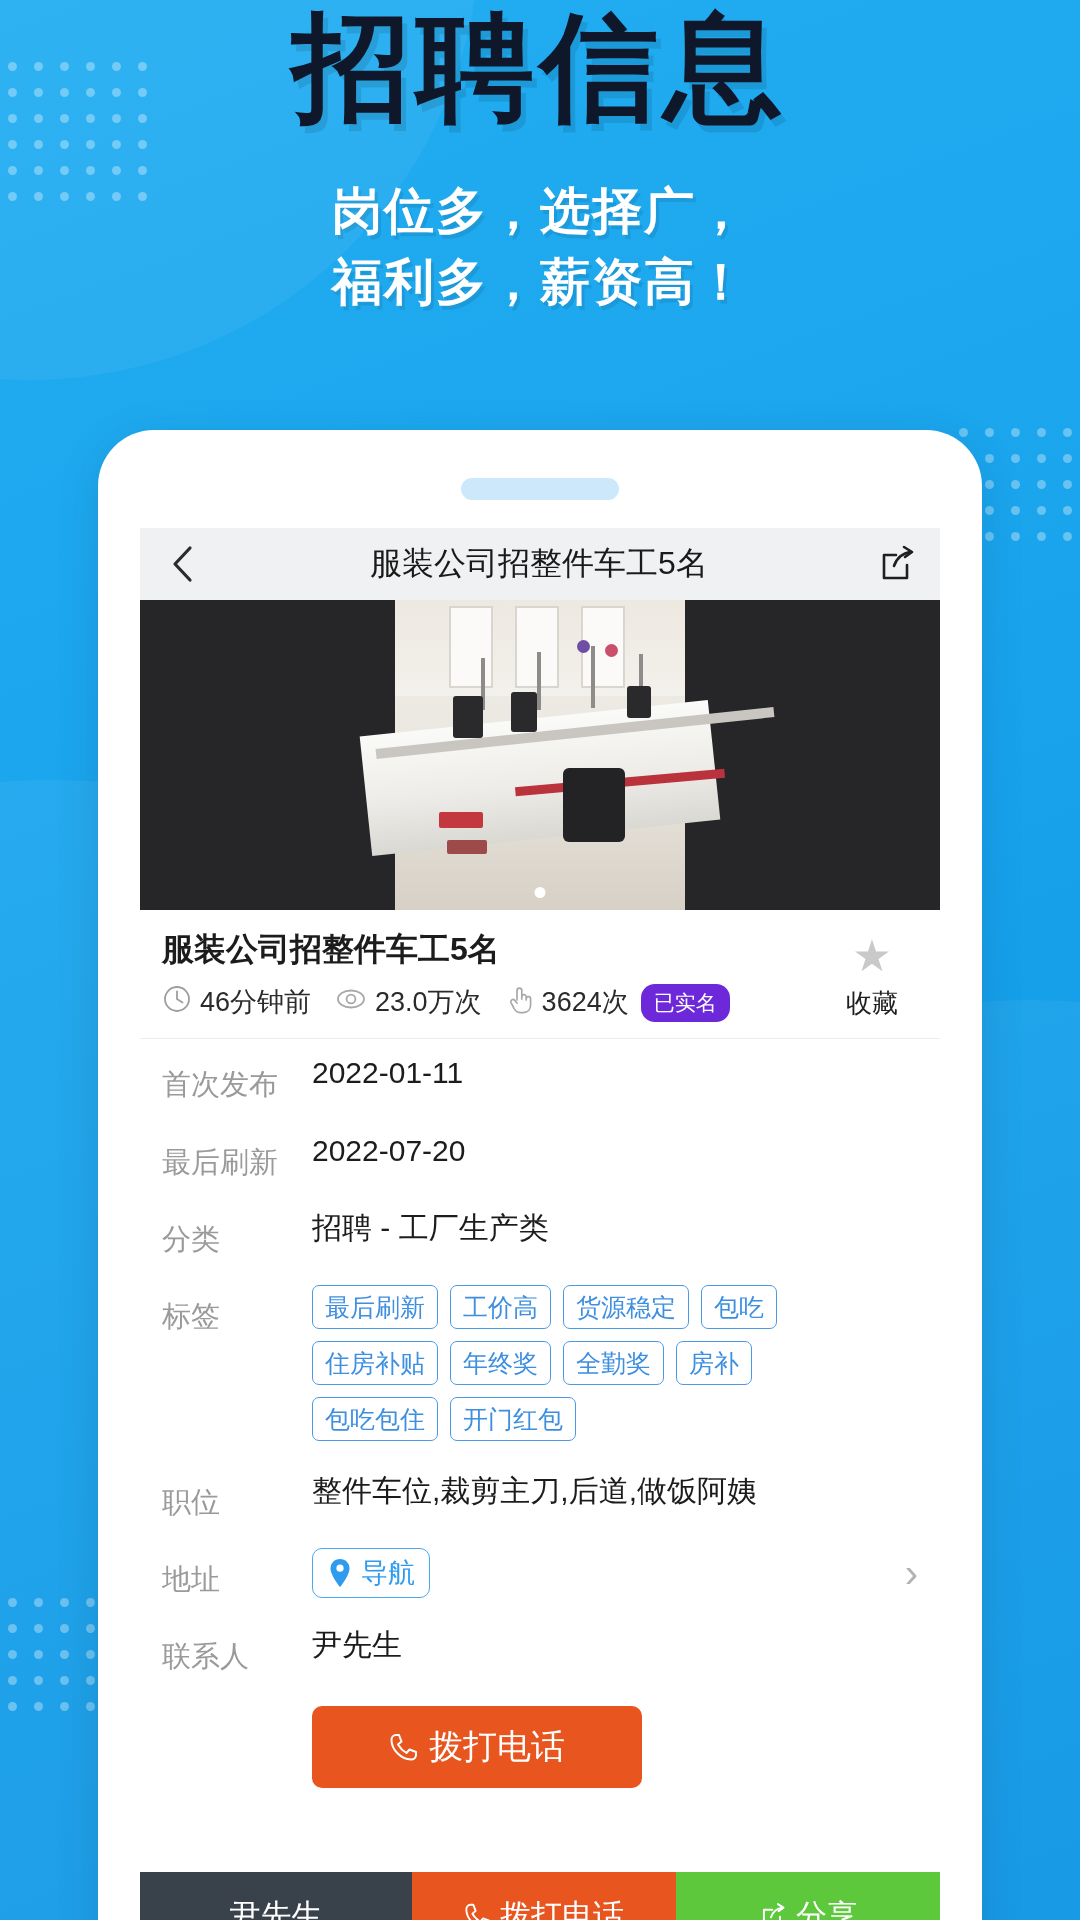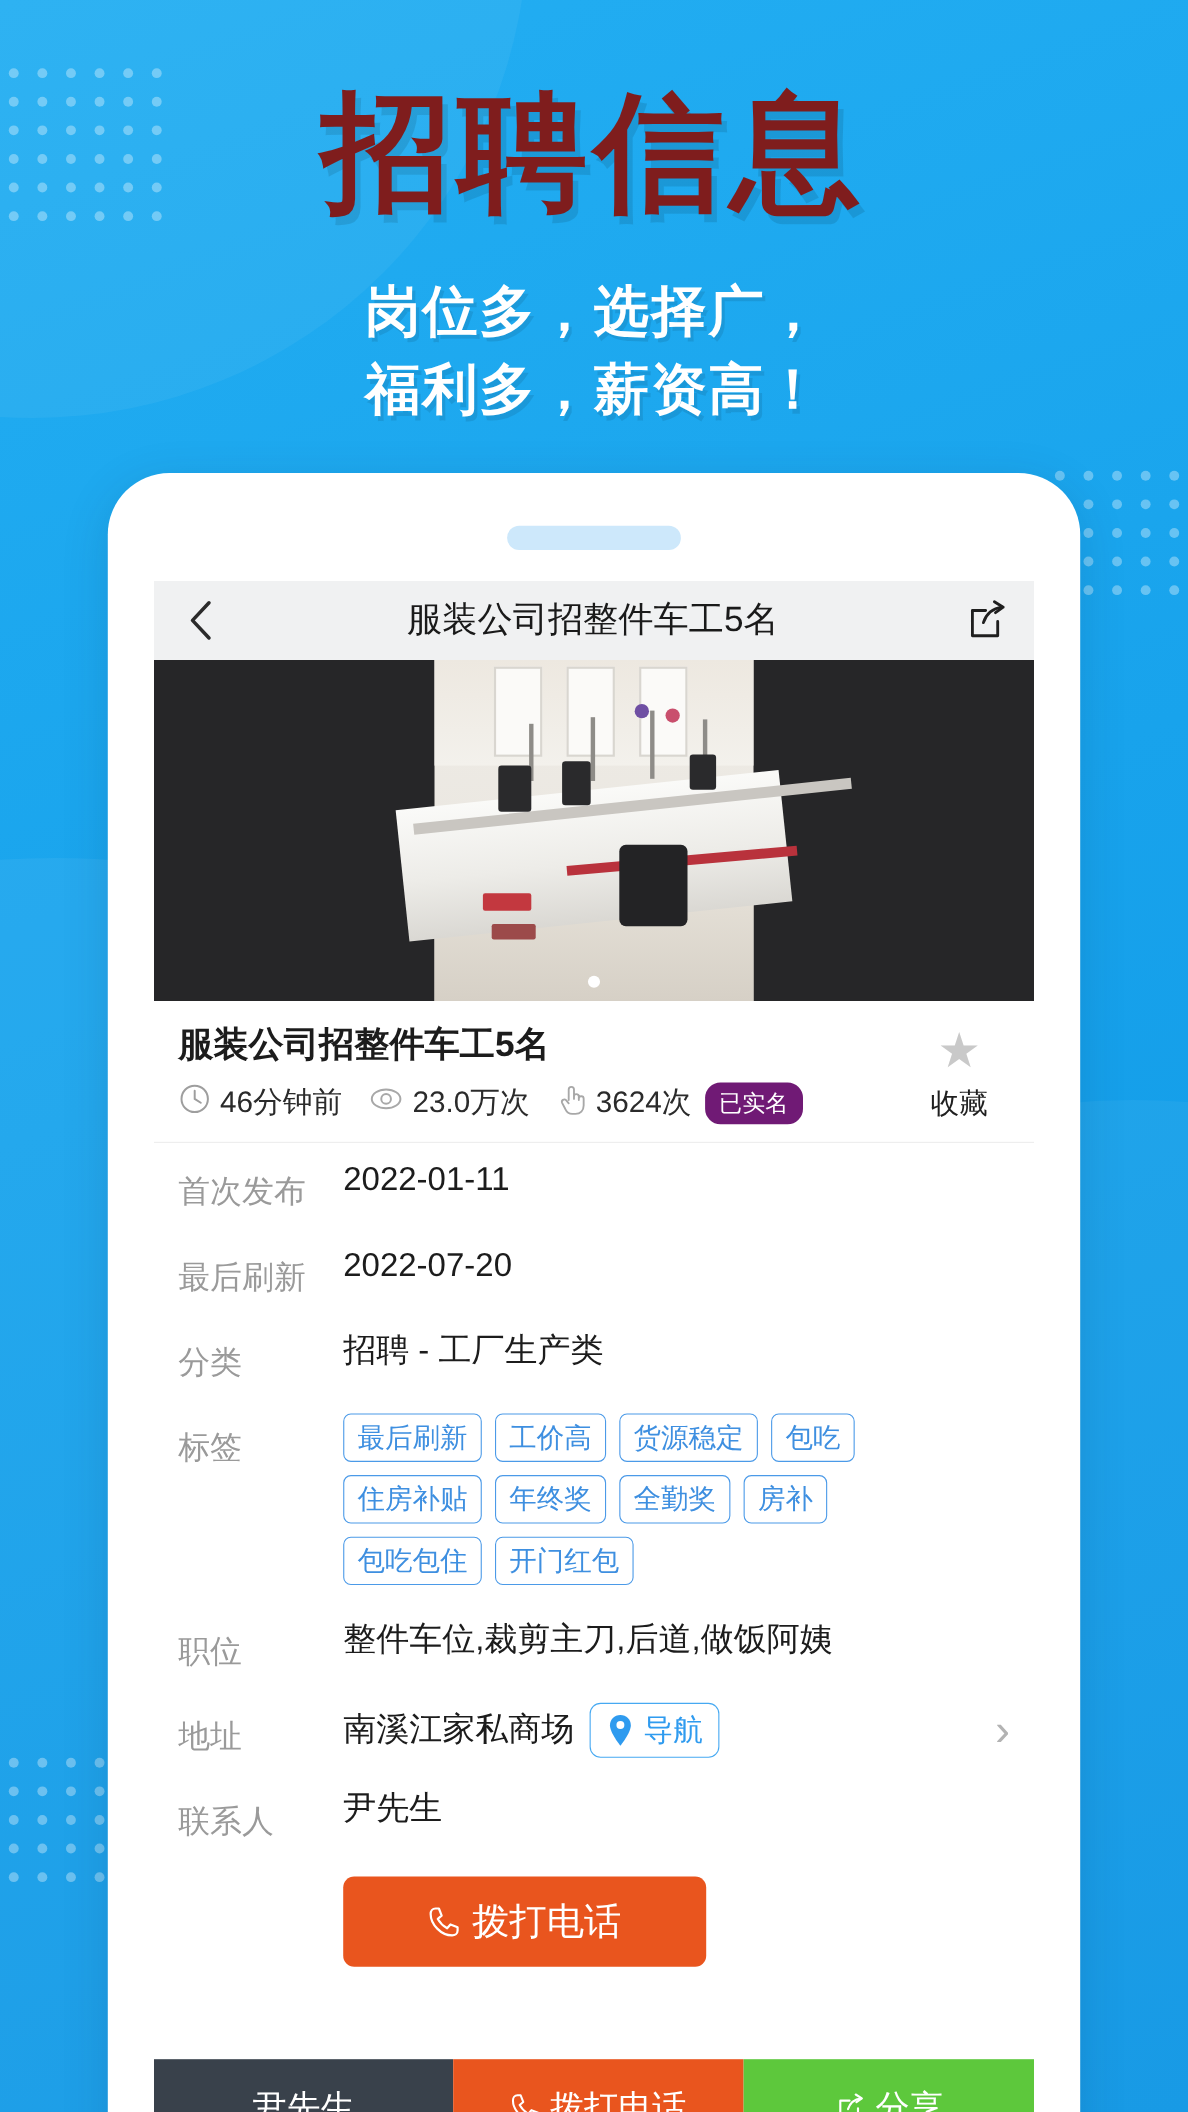--- a/index.html
+++ b/index.html
@@ -17,22 +17,22 @@
   .w3{width:900px;height:900px;left:-420px;top:-520px;background:rgba(255,255,255,0.05);}
   .dots{position:absolute;display:grid;gap:17px;}
   .dots i{display:block;width:9px;height:9px;border-radius:50%;background:rgba(255,255,255,0.34);}
   .dots-tl{left:8px;top:62px;grid-template-columns:repeat(6,9px);grid-template-rows:repeat(6,9px);}
   .dots-mr{right:8px;top:428px;grid-template-columns:repeat(5,9px);grid-template-rows:repeat(5,9px);}
   .dots-bl{left:8px;top:1598px;grid-template-columns:repeat(5,9px);grid-template-rows:repeat(5,9px);}
 
   
   .hero{position:absolute;left:0;right:0;top:0;text-align:center;z-index:3;}
   .hero-title{
-    margin:0;padding-top:72px;
-    font-size:118px;line-height:1.15;font-weight:bold;color:#7f1d1d;
+    margin:0;
+    font-size:118px;line-height:1.15;font-weight:bold;color:#0f172a;
     letter-spacing:6px;
     text-shadow:5px 7px 0 rgba(0,0,0,0.10);
   }
   .hero-sub{
     margin:0;padding-top:40px;
     font-size:50px;line-height:1.42;font-weight:bold;color:#fff;
     letter-spacing:2px;
     text-shadow:3px 4px 0 rgba(0,0,0,0.09);
   }
 
@@ -107,21 +107,21 @@
   .titleblk{
     display:flex;align-items:flex-start;padding:20px 22px 16px 22px;
     border-bottom:1px solid #EDEDED;
   }
   .titleblk-main{flex:1;min-width:0;}
   .post-title{font-size:32px;font-weight:bold;color:#1C1C1C;margin:0 0 16px 0;line-height:1.2;}
   .stats{display:flex;align-items:flex-start;gap:8px;font-size:27px;color:#2B2B2B;flex-wrap:nowrap;}
   .stats .ic{flex:0 0 auto;display:inline-flex;align-items:center;justify-content:center;}
   .stats .sep{width:8px;}
   .verify{
-    background:#701a75;color:#fff;font-size:21px;border-radius:14px;
+    background:#6d28d9;color:#fff;font-size:21px;border-radius:14px;
     padding:5px 13px;white-space:nowrap;margin-left:4px;
   }
   .fav{width:92px;text-align:center;flex:0 0 auto;padding-top:4px;cursor:pointer;}
   .fav-star{font-size:44px;color:#C9C9C9;line-height:1;}
   .fav-label{font-size:26px;color:#1F1F1F;margin-top:8px;}
 
   
   .info{padding:14px 0 0 0;}
   .row{display:flex;align-items:flex-start;padding:0 22px;margin-bottom:26px;}
   .row-label{width:150px;flex:0 0 150px;font-size:29px;color:#9A9A9A;line-height:1.35;margin-top:12px;}
@@ -386,21 +386,20 @@
       </div>
 
       <div class="row">
         <div class="row-label">职位</div>
         <div class="row-value">整件车位,裁剪主刀,后道,做饭阿姨</div>
       </div>
 
       <div class="row addr-row">
         <div class="row-label">地址</div>
         <div class="row-value">
-          <span>南溪江家私商场</span>
           <span class="nav-btn">
             <svg width="26" height="30" viewBox="0 0 26 30">
               <path d="M13 1 C7.5 1 3.5 5.2 3.5 10.4 C3.5 17.4 13 29 13 29 C13 29 22.5 17.4 22.5 10.4 C22.5 5.2 18.5 1 13 1 Z" fill="#2F9BEF"></path>
               <circle cx="13" cy="10.2" r="3.6" fill="#FFFFFF"></circle>
             </svg>
             <span>导航</span>
           </span>
           <span class="chev-right">›</span>
         </div>
       </div>

